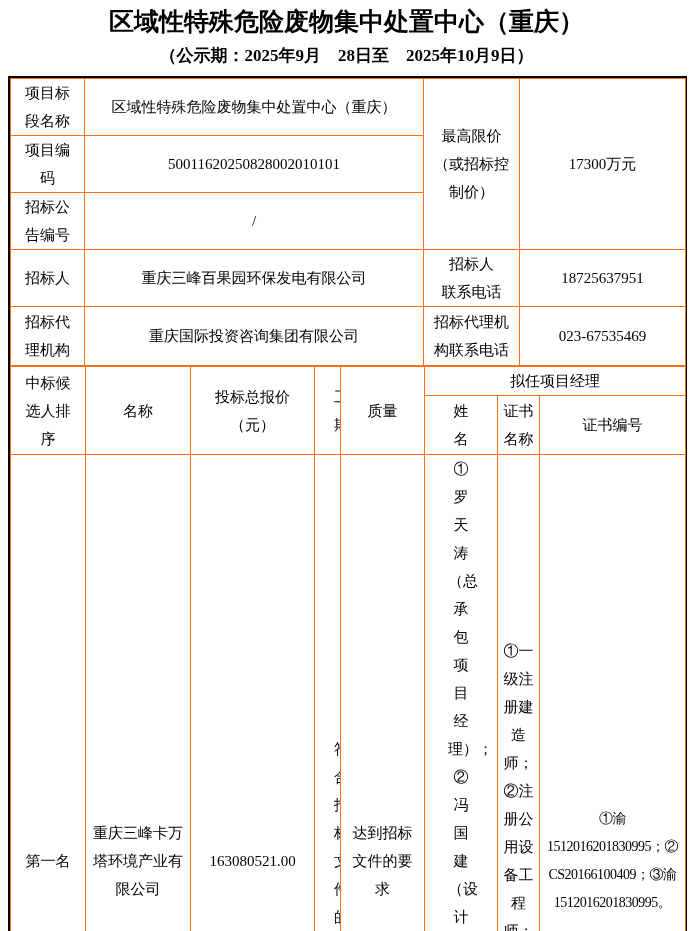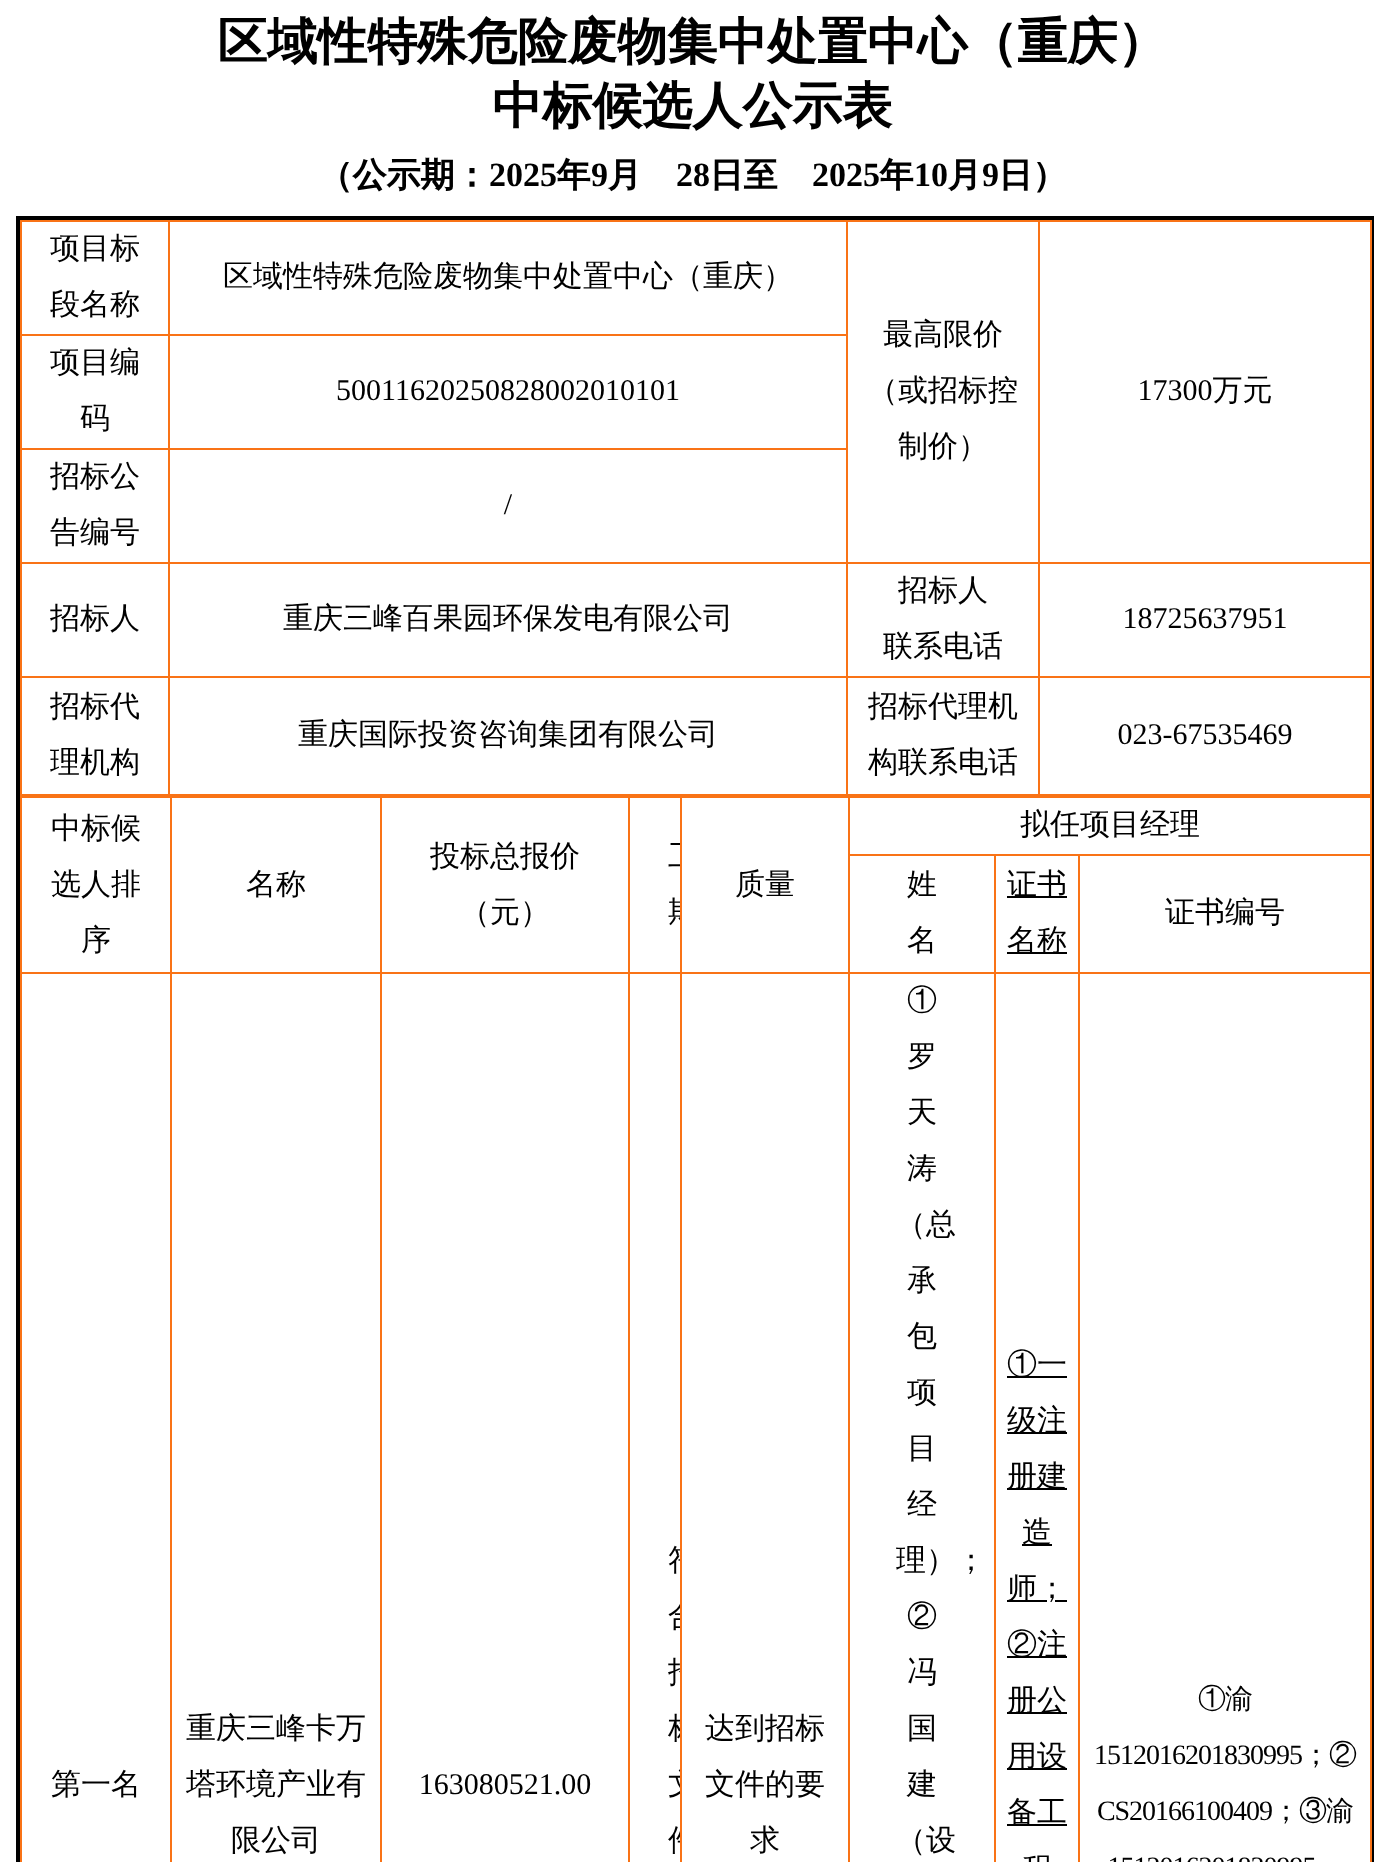--- a/index.html
+++ b/index.html
@@ -23,30 +23,29 @@
   .cand tr.h1{height:27px}.cand tr.h2{height:59px}
   .cand tr.data{height:447px}
   
   .c-lab{padding:0 12px;}          
   .c-lab2{padding:0 9px;}          
   .c-name{padding:2px 6px;}          
   .c-price{padding:0 10px;}
   .c-dur{padding:0 19px;}           
   .c-q{padding:0 11px;margin-left:36px;}            
   .c-mgr{padding:0 23px;}           
-  .c-cn{padding:0 5px;text-decoration:underline;}            
+  .c-cn{padding:0 5px;}            
   .c-certno{padding:0 5px;font-size:14px;letter-spacing:-0.5px;}
   .pre-line{white-space:pre-line;}
 </style>
 </head>
 <body>
 
 <div>
   <div class="title first">区域性特殊危险废物集中处置中心（重庆）</div>
-  <div class="title">中标候选人公示表</div>
   <div class="period">（公示期：2025年9月　28日至　2025年10月9日）</div>
 
   <div class="tablewrap">
 
     <table class="top">
       <colgroup>
         <col style="width:74px">
           <col style="width:339px">
           <col style="width:96px">
           <col style="width:166px">

